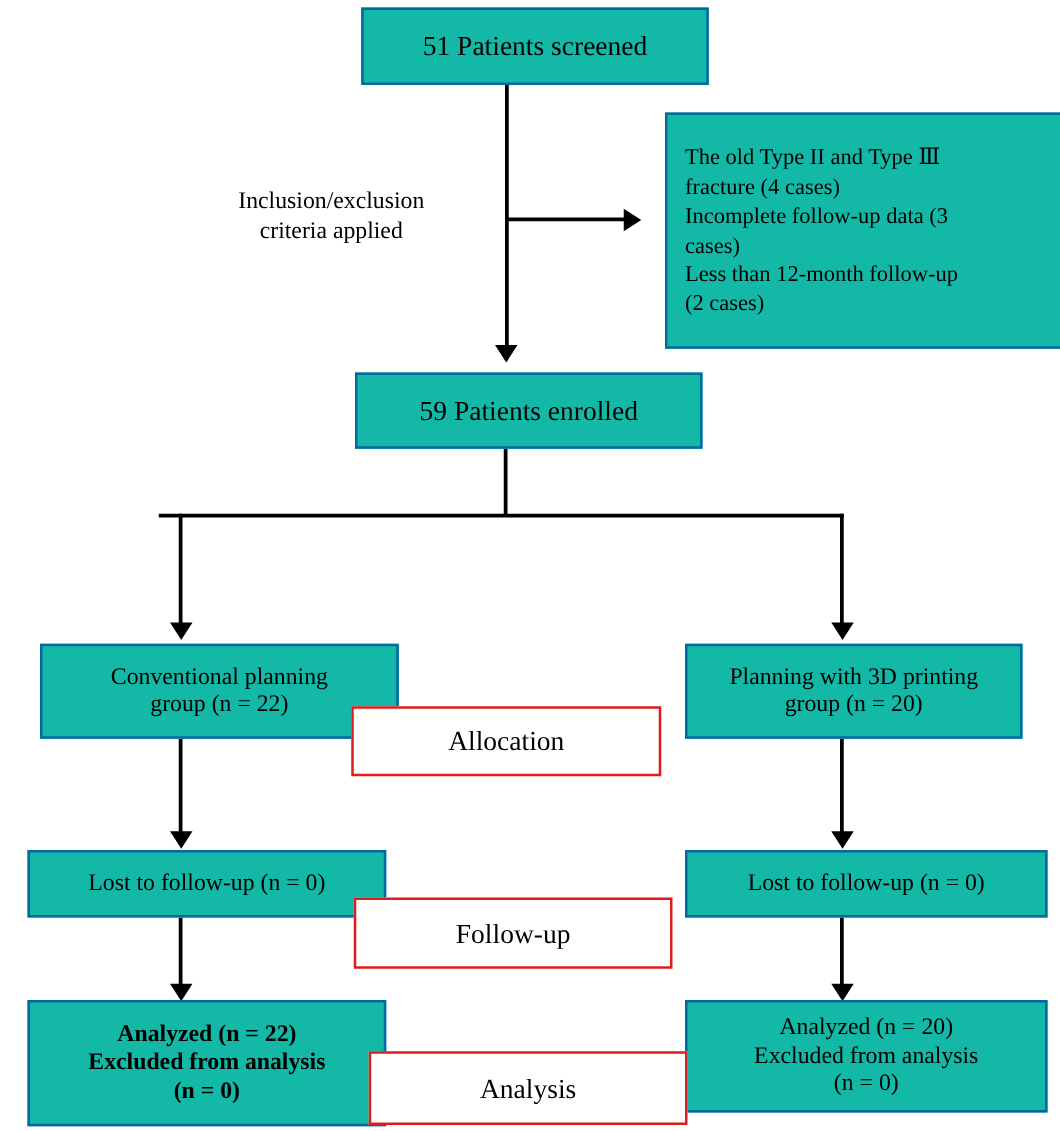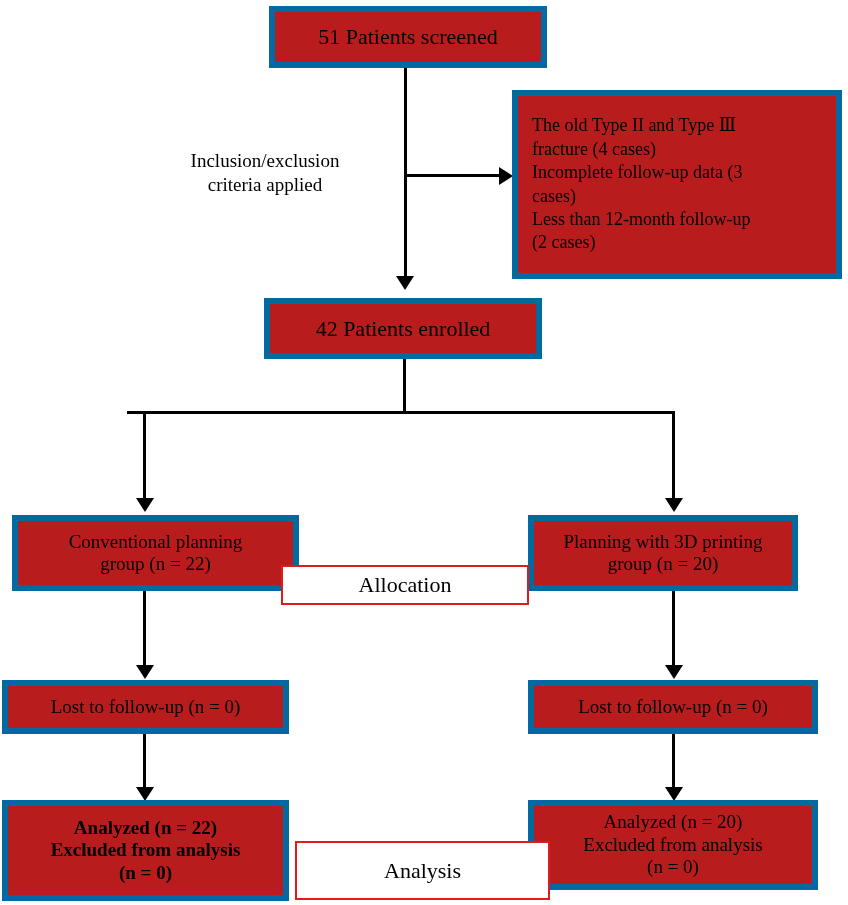--- a/index.html
+++ b/index.html
@@ -13,28 +13,29 @@
     height: 905px;
     background: #ffffff;
     font-family: "Liberation Serif", "DejaVu Serif", serif;
     color: #000000;
     overflow: hidden;
   }
   
   .box {
     position: absolute;
     box-sizing: border-box;
-    border: 6px solid #0369a1;
-    background: #b91c1c;
+    border: 2px solid #0369a1;
+    background: #14b8a6;
     display: flex;
     align-items: center;
     justify-content: center;
     text-align: center;
     line-height: 1.18;
     z-index: 3;
+    margin-left: 20px;
   }
   .box .txt {
     display: block;
     width: 100%;
     padding: 0 6px;
     box-sizing: border-box;
     white-space: pre-line;
   }
   .stage-box {
     position: absolute;
@@ -110,21 +111,21 @@
   <div class="box fs-18" style="left:512px; top:90px; width:330px; height:189px; justify-content:flex-start;">
     <span class="txt" style="text-align:left; padding-left:14px; line-height:1.30;">The old Type II  and Type Ⅲ
 fracture (4 cases)
 Incomplete  follow-up  data (3
 cases)
 Less than 12-month follow-up
 (2 cases)</span>
   </div>
 
   <div class="box fs-22" style="left:264px; top:298px; width:278px; height:61px;">
-    <span class="txt">42 Patients enrolled</span>
+    <span class="txt">59 Patients enrolled</span>
   </div>
 
   <div class="vline" style="left:403px; top:359px; width:3px; height:54px;"></div>
   <div class="hline" style="left:127px; top:411px; width:548px; height:3px;"></div>
   <div class="vline" style="left:143px; top:411px; width:3px; height:89px;"></div>
   <div class="arrow-down" style="left:136px; top:498px;"></div>
   <div class="vline" style="left:672px; top:411px; width:3px; height:89px;"></div>
   <div class="arrow-down" style="left:665px; top:498px;"></div>
 
   <div class="box fs-19" style="left:12px; top:515px; width:287px; height:76px;">
@@ -157,20 +158,23 @@
     <span class="txt">Analyzed (n = 22)
 Excluded from analysis
 (n = 0)</span>
   </div>
   <div class="box fs-19" style="left:528px; top:800px; width:290px; height:90px;">
     <span class="txt">Analyzed (n = 20)
 Excluded from analysis
 (n = 0)</span>
   </div>
 
-  <div class="stage-box fs-22" style="left:281px; top:565px; width:248px; height:40px;">
+  <div class="stage-box fs-22" style="left:281px; top:565px; width:248px; height:56px;">
     <span>Allocation</span>
+  </div>
+  <div class="stage-box fs-22" style="left:283px; top:718px; width:255px; height:57px;">
+    <span>Follow-up</span>
   </div>
   <div class="stage-box fs-22" style="left:283px; top:841px; width:255px; height:59px;margin-left:12px;">
     <span>Analysis</span>
   </div>
 
 </div>
 
 </body></html>

